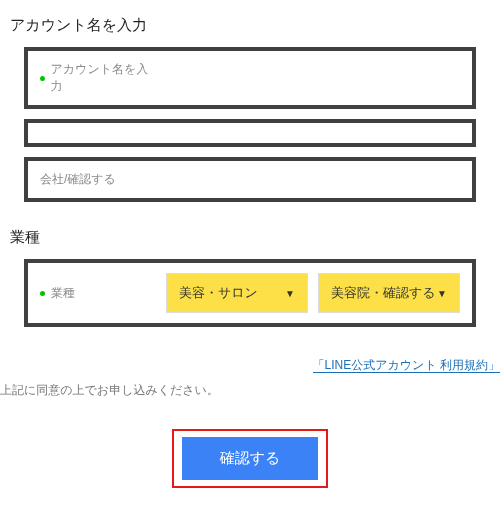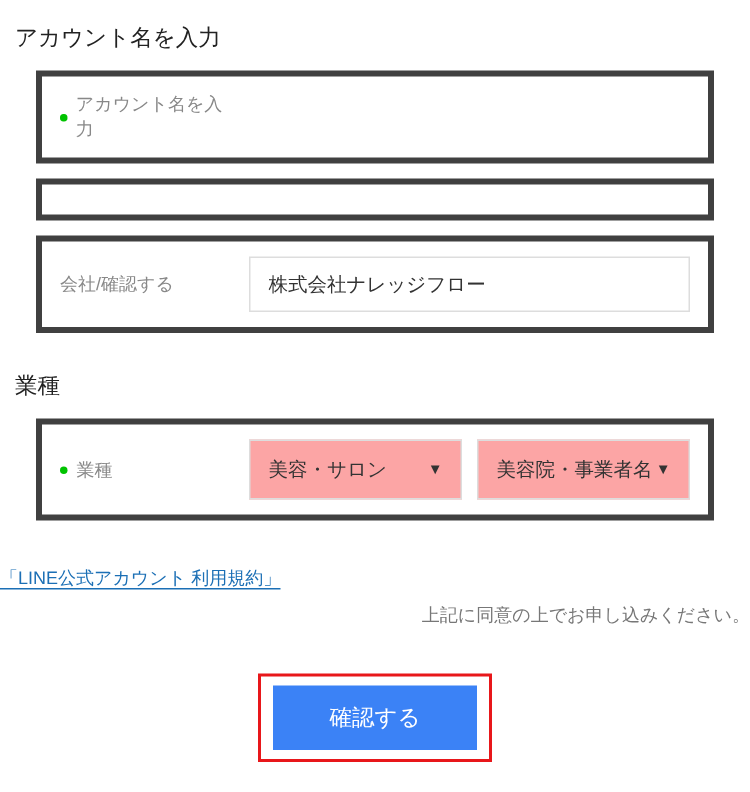--- a/index.html
+++ b/index.html
@@ -3,57 +3,56 @@
 <meta charset="utf-8">
 <style>
 *{box-sizing:border-box;margin:0;padding:0}
 body{font-family:"Hiragino Kaku Gothic ProN","Meiryo",sans-serif;width:500px;background:#fff;color:#333;font-size:13px}
 .section-title{font-size:15px;font-weight:400;color:#222;padding:16px 10px 12px}
 .field-row{border:4px solid #404040;margin:0 24px 10px;padding:10px 12px;display:flex;align-items:center;gap:16px}
 .field-label{width:110px;font-size:12px;color:#888;display:flex;align-items:center;gap:6px}
 .field-label.req::before{content:"";width:5px;height:5px;background:#00c300;border-radius:50%;display:inline-block}
 .field-input{flex:1;border:1px solid #ddd;padding:10px 12px;font-size:13px;color:#333;font-family:inherit;outline:none}
 .select-group{flex:1;display:flex;gap:10px}
-.select{flex:1;border:1px solid #ddd;padding:10px 12px;font-size:13px;color:#333;display:flex;align-items:center;justify-content:space-between;cursor:pointer;background:#fca5a5}
+.select{flex:1;border:1px solid #ddd;padding:10px 12px;font-size:13px;color:#333;display:flex;align-items:center;justify-content:space-between;cursor:pointer;background:#fde047}
 .caret{font-size:10px;color:#333}
-.terms{text-align:left;margin:30px 0 8px}
+.terms{text-align:right;margin:30px 0 8px}
 .terms a{color:#1b6fb5;font-size:12px;text-decoration:none;border-bottom:1px solid #1b6fb5}
-.terms-note{text-align:right;font-size:12px;color:#777;margin-bottom:30px}
+.terms-note{text-align:left;font-size:12px;color:#777;margin-bottom:30px}
 .submit-wrap{display:flex;justify-content:center;padding-bottom:20px}
 .submit-frame{border:2px solid #e8171a;padding:6px 8px}
 .submit-btn{background:#3b82f6;color:#fff;border:none;padding:12px 38px;font-size:15px;cursor:pointer;font-family:inherit}
 </style>
 </head>
 <body>
 
 <div class="section-title">アカウント名を入力</div>
 
 <div class="field-row">
   <div class="field-label req">アカウント名を入力</div>
 </div>
 
 <div class="field-row">
 </div>
 
 <div class="field-row">
   <div class="field-label">会社/確認する</div>
-  <input class="field-input" value="株式会社ナレッジフロー" style="">
 </div>
 
 <div class="section-title">業種</div>
 
 <div class="field-row">
   <div class="field-label req">業種</div>
   <div class="select-group">
     <div class="select">
       <span>美容・サロン</span>
       <span class="caret">▼</span>
     </div>
     <div class="select">
-      <span>美容院・事業者名</span>
+      <span>美容院・確認する</span>
       <span class="caret">▼</span>
     </div>
   </div>
 </div>
 
 <div class="terms">
   <a href="#">「LINE公式アカウント 利用規約」</a>
 </div>
 <div class="terms-note">上記に同意の上でお申し込みください。</div>
 

